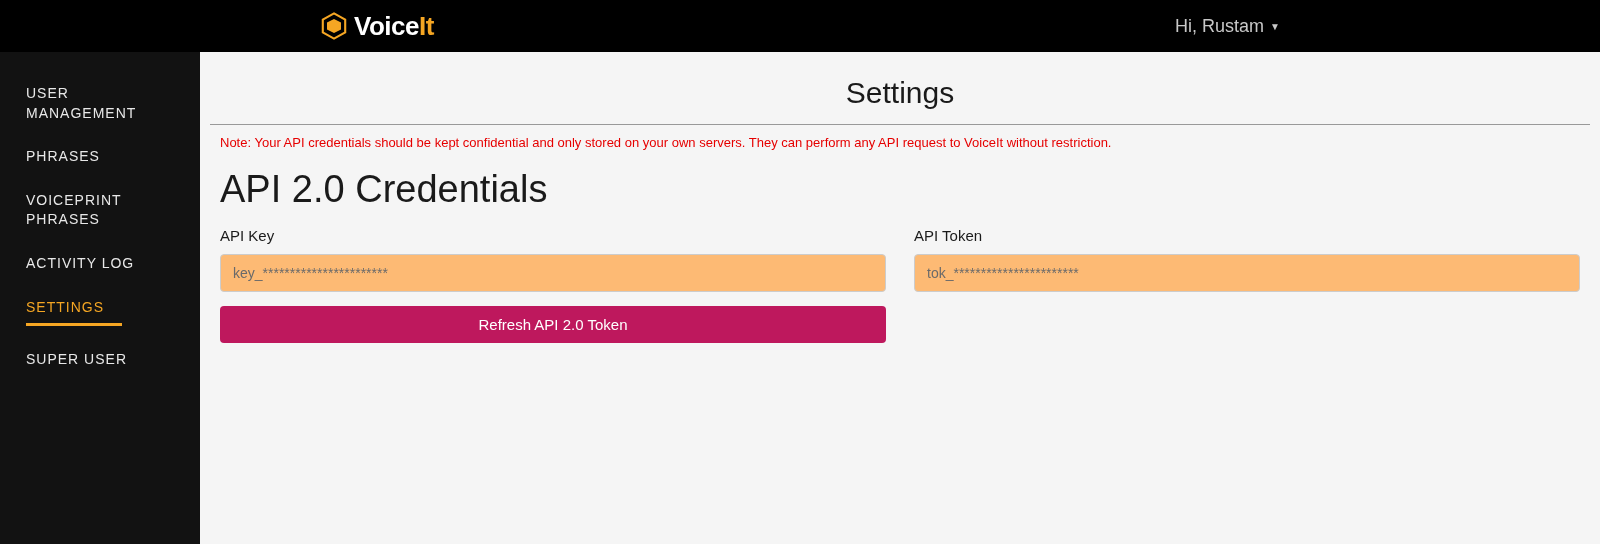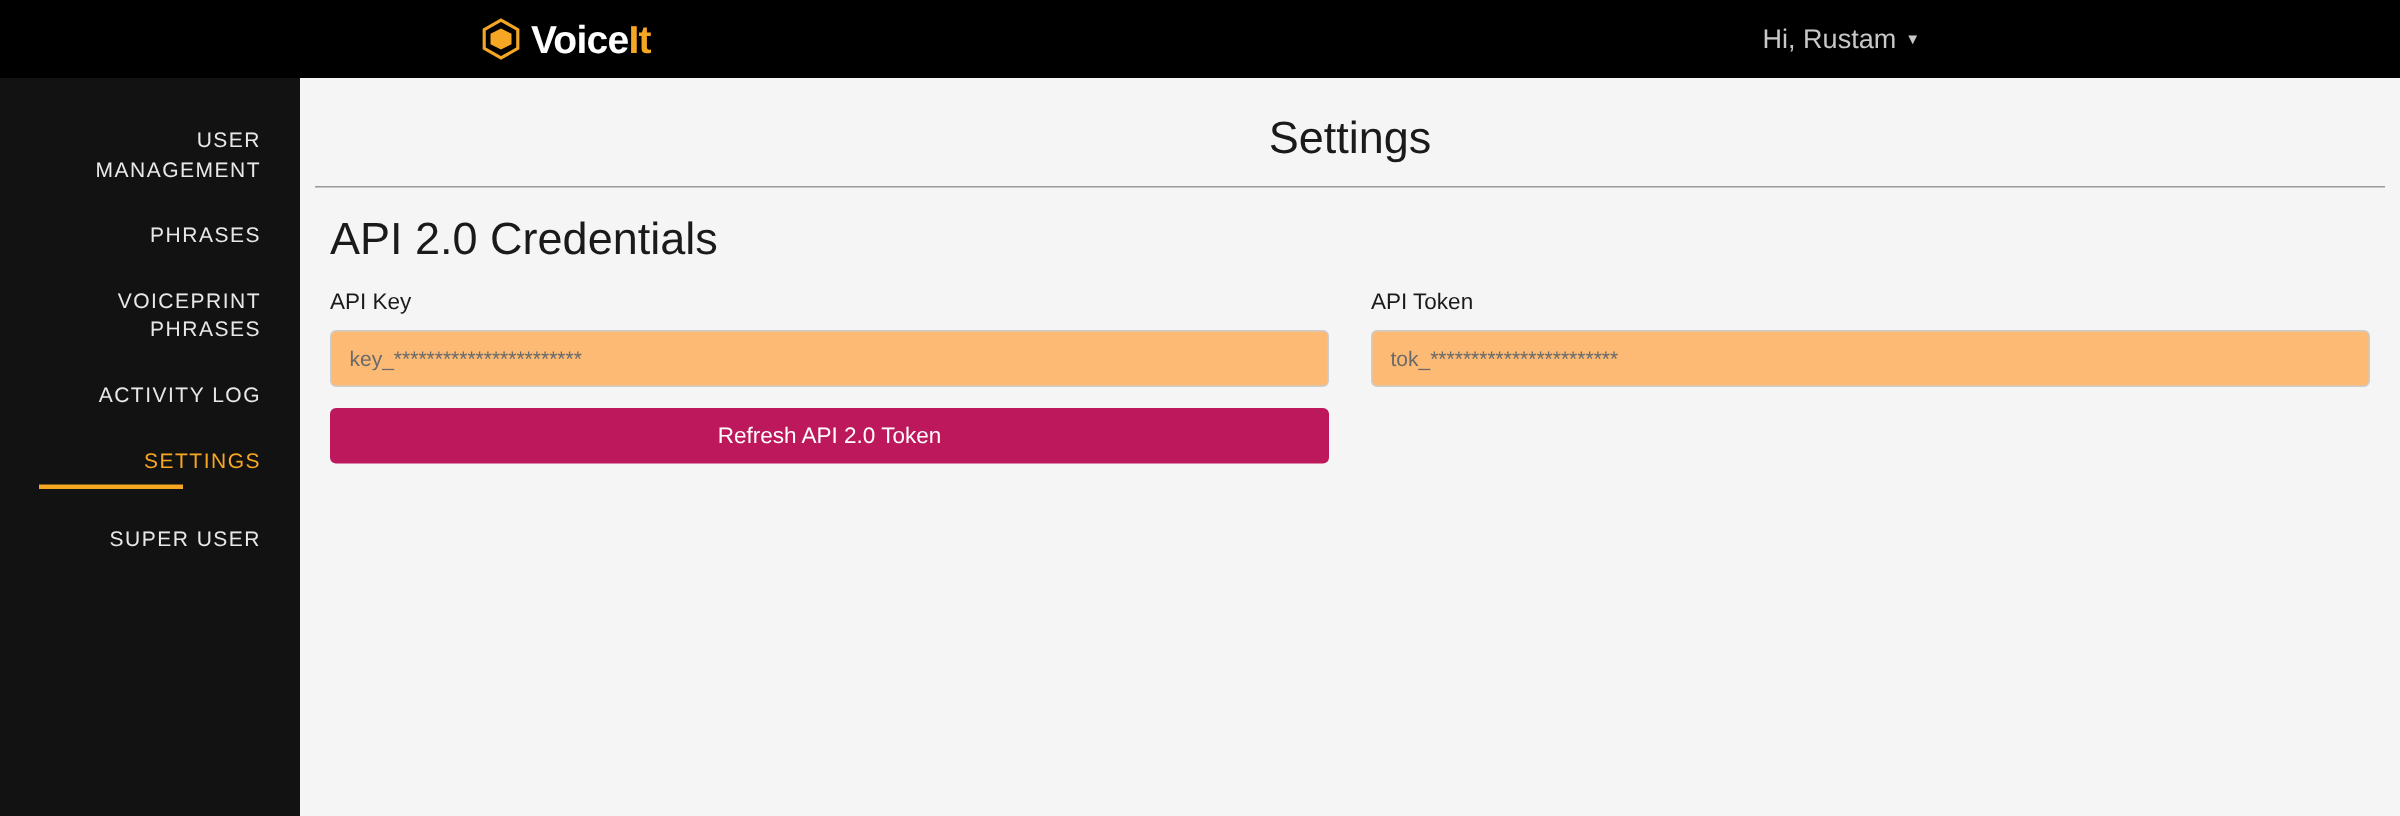--- a/index.html
+++ b/index.html
@@ -63,21 +63,20 @@
       padding-top: 20px;
     }
     .sidebar-item {
       color: #e8e8e8;
       font-size: 14px;
       letter-spacing: 1px;
       padding: 12px 26px;
       line-height: 1.4;
       cursor: pointer;
       display: block;
-      text-align: right;
     }
     .sidebar-item.active {
       color: #f5a623;
     }
     .sidebar-item.active .underline {
       display: block;
       height: 3px;
       background: #f5a623;
       margin-top: 6px;
       width: 96px;
@@ -99,21 +98,21 @@
       margin-top: 24px;
       padding-bottom: 14px;
       border-bottom: 1px solid #999;
     }
     .note {
       color: #e60000;
       font-size: 13px;
       padding: 10px 10px 0 10px;
     }
     .section-title {
-      font-size: 30px;
+      font-size: 38px;
       font-weight: 400;
       color: #1a1a1a;
       padding: 18px 10px 16px 10px;
     }
     .cred-row {
       display: flex;
       gap: 28px;
       padding: 0 10px;
     }
     .cred-col {
@@ -189,20 +188,21 @@
       <span class="underline"></span>
     </a>
     <a class="sidebar-item">
       <span>SUPER USER</span>
       
     </a>
   </nav>
 
   <main class="main">
     <h1 class="page-title">Settings</h1>
+    <div class="note">Note: Your API credentials should be kept confidential and only stored on your own servers. They can perform any API request to VoiceIt without restriction.</div>
     <h2 class="section-title">API 2.0 Credentials</h2>
     <div class="cred-row">
       <div class="cred-col">
         <label class="cred-label">API Key</label>
         <input class="cred-input" type="text" readonly="" value="key_***********************" style="">
         <button class="refresh-btn">Refresh API 2.0 Token</button>
       </div>
       <div class="cred-col">
         <label class="cred-label">API Token</label>
         <input class="cred-input" type="text" readonly="" value="tok_***********************" style="">

